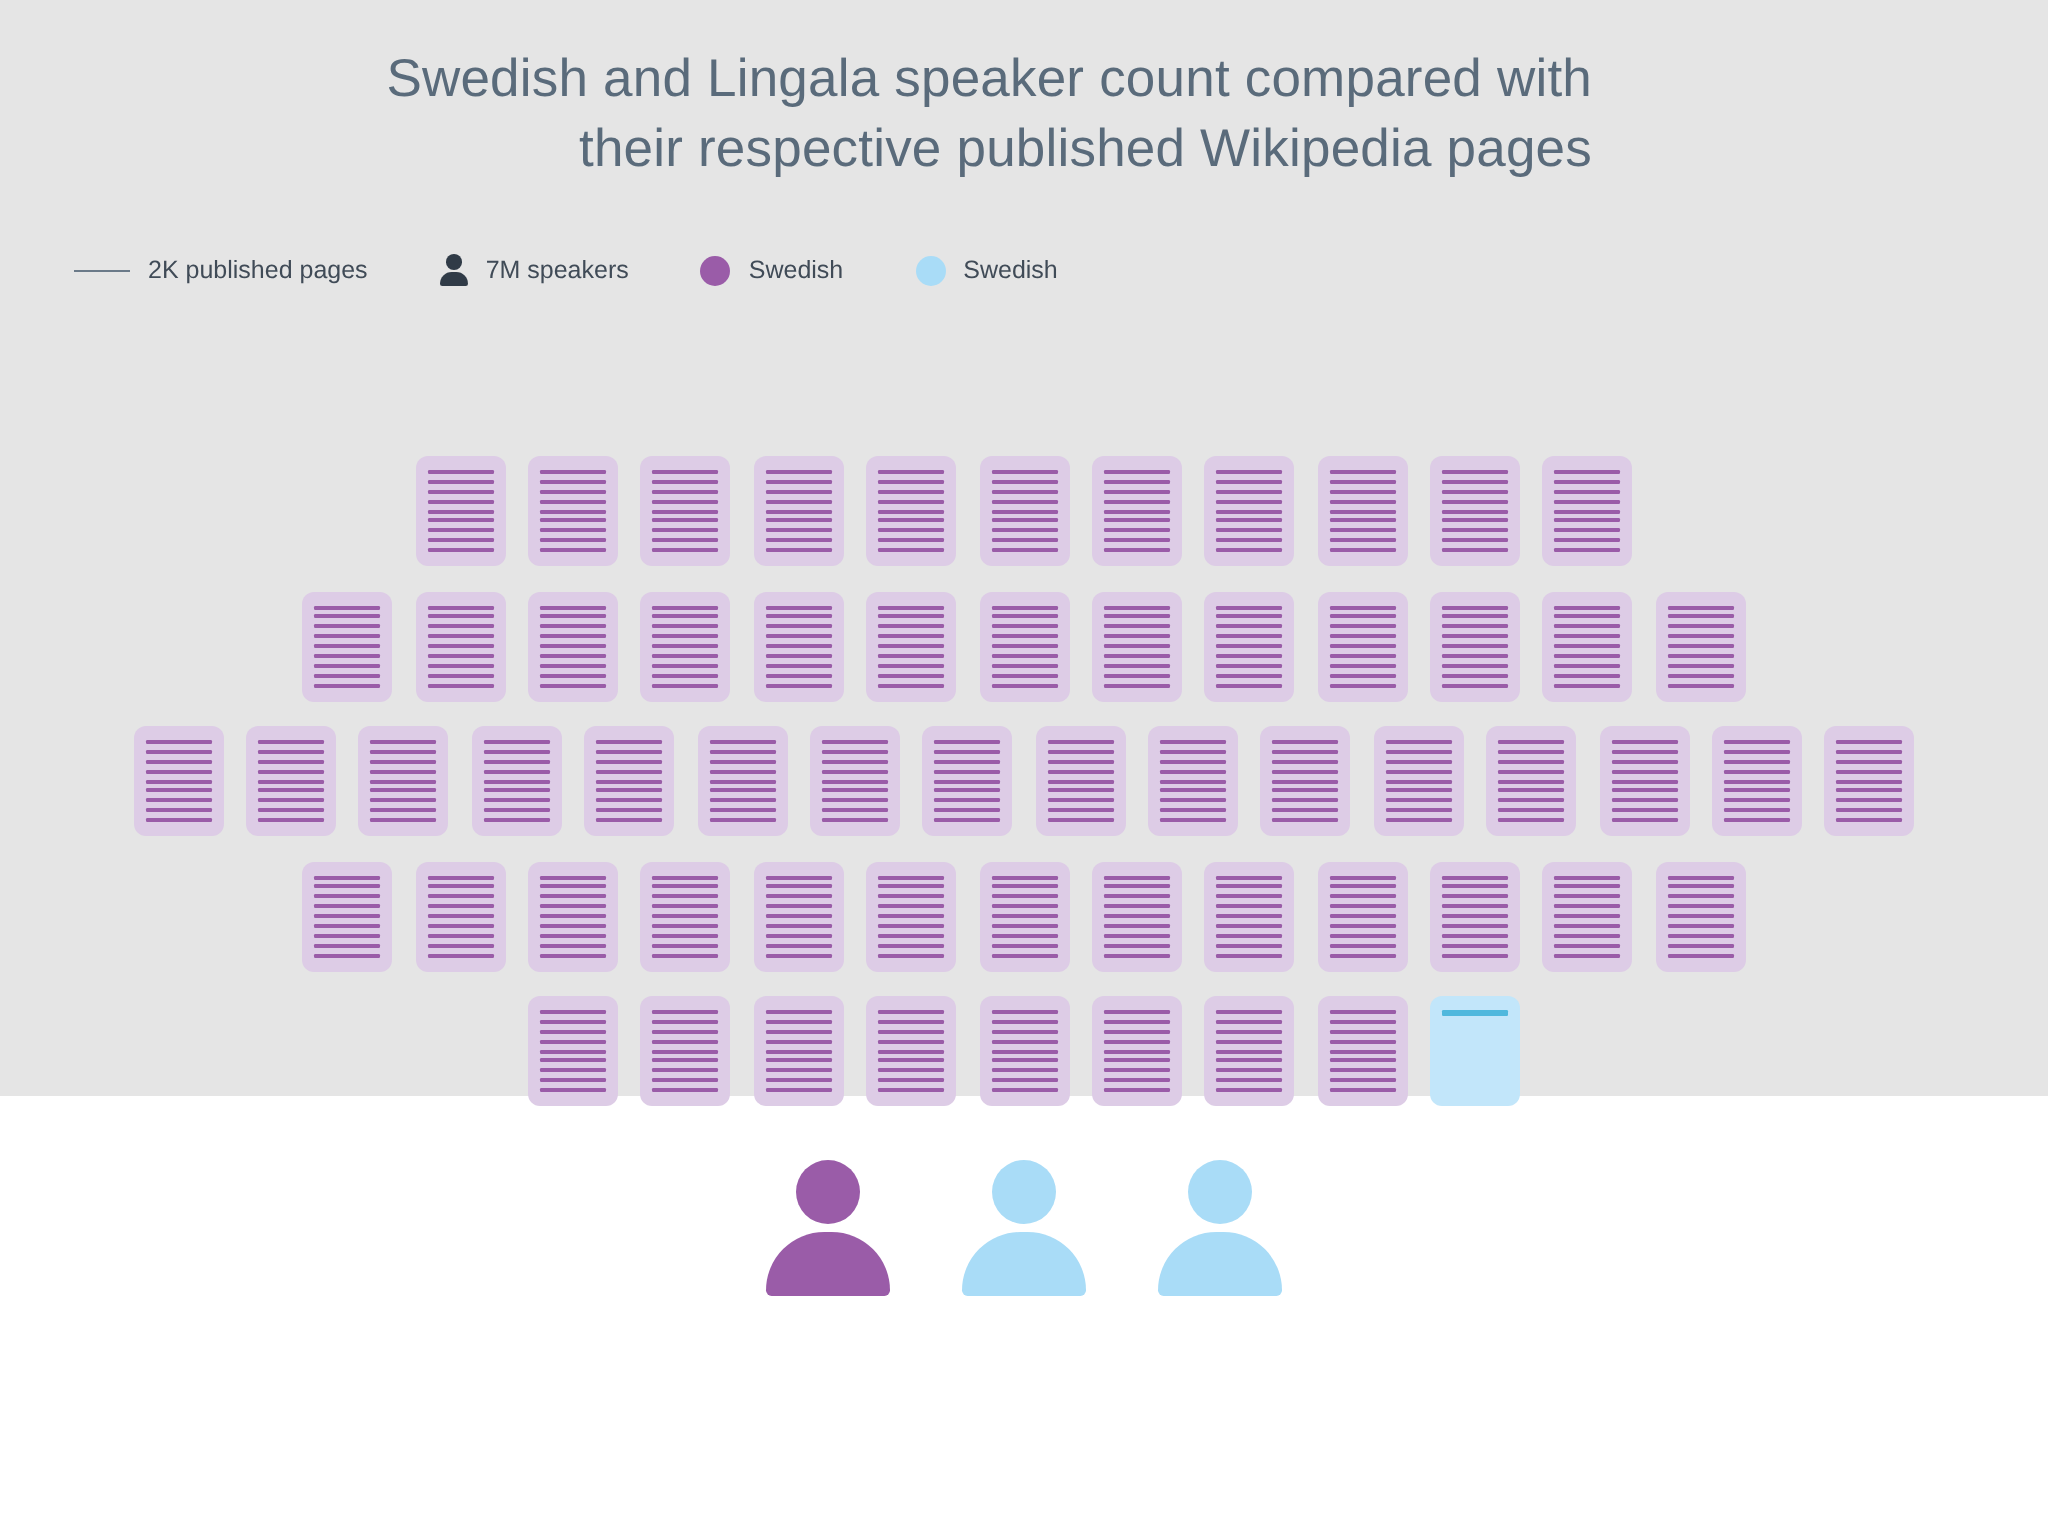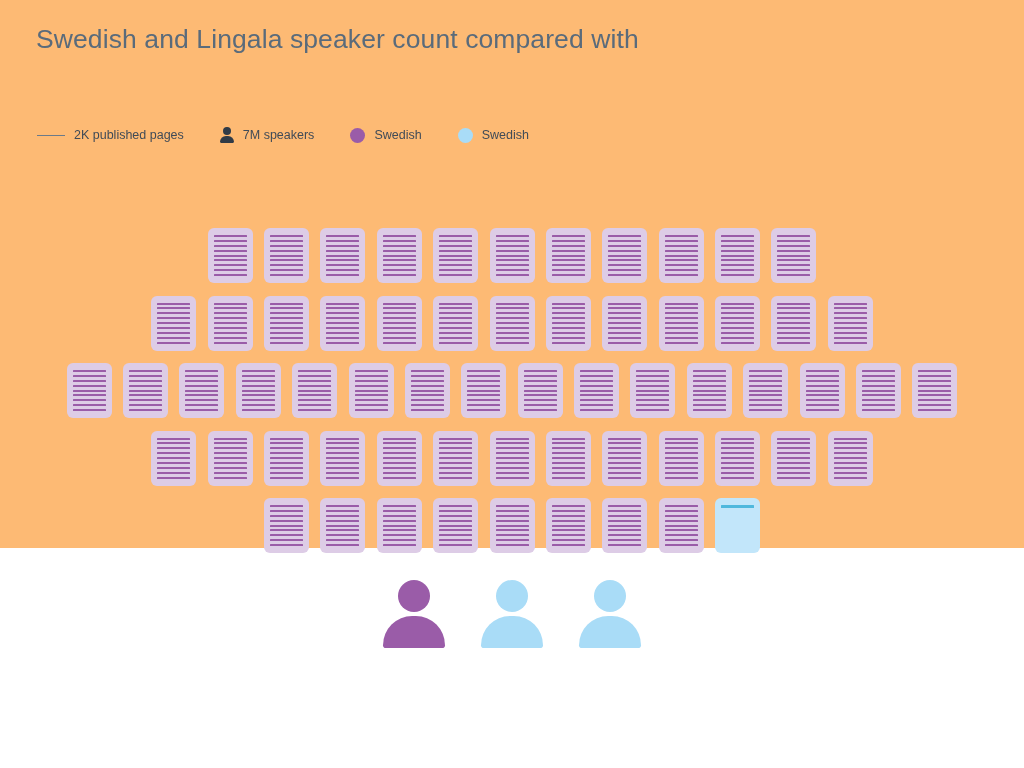--- a/index.html
+++ b/index.html
@@ -13,21 +13,22 @@
     height: 768px;
     overflow: hidden;
     font-family: "Liberation Sans", sans-serif;
     -webkit-font-smoothing: antialiased;
   }
 
   #figure {
     position: relative;
     width: 1024px;
     height: 548px;
-    background: #fdba74;
+    background: #e5e5e5;
+    text-align: right;
   }
 
   
   #title-block {
     position: absolute;
     left: 36px;
     top: 22px;
     width: 760px;
   }
   .title-line {
@@ -175,20 +176,21 @@
   .person.lingala .head,
   .person.lingala .body { background: #a9dcf7; }
 </style>
 </head>
 <body>
 
 <div id="figure">
 
   <div id="title-block">
     <div class="title-line">Swedish and Lingala speaker count compared with</div>
+    <div class="title-line">their respective published Wikipedia pages</div>
   </div>
 
   <div id="legend">
 
     <div class="legend-item">
       <span class="swatch-line"></span>
       <span class="legend-label">2K published pages</span>
     </div>
 
     <div class="legend-item">

